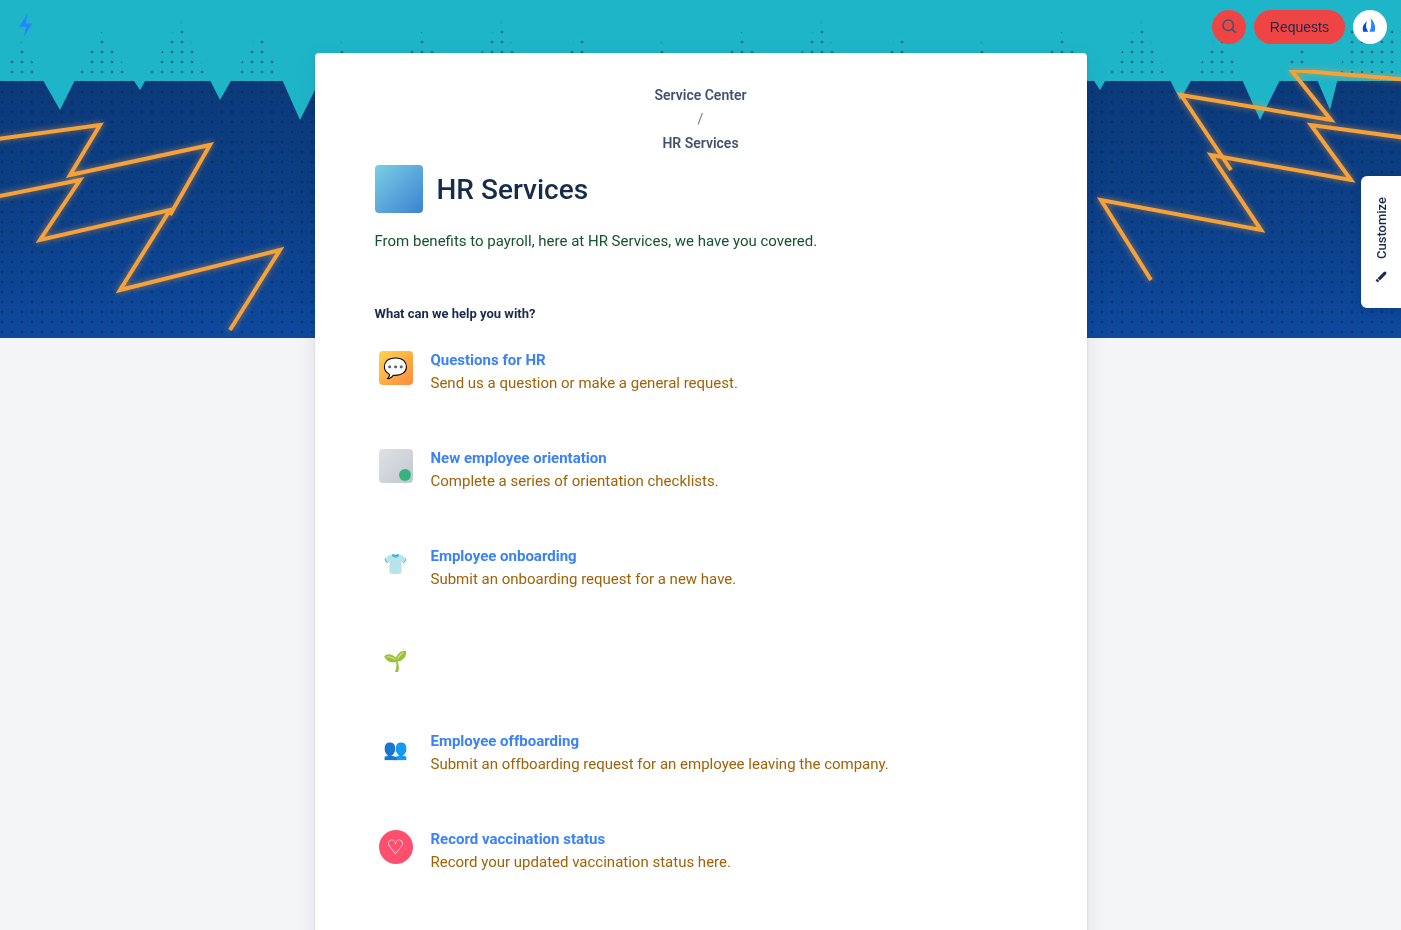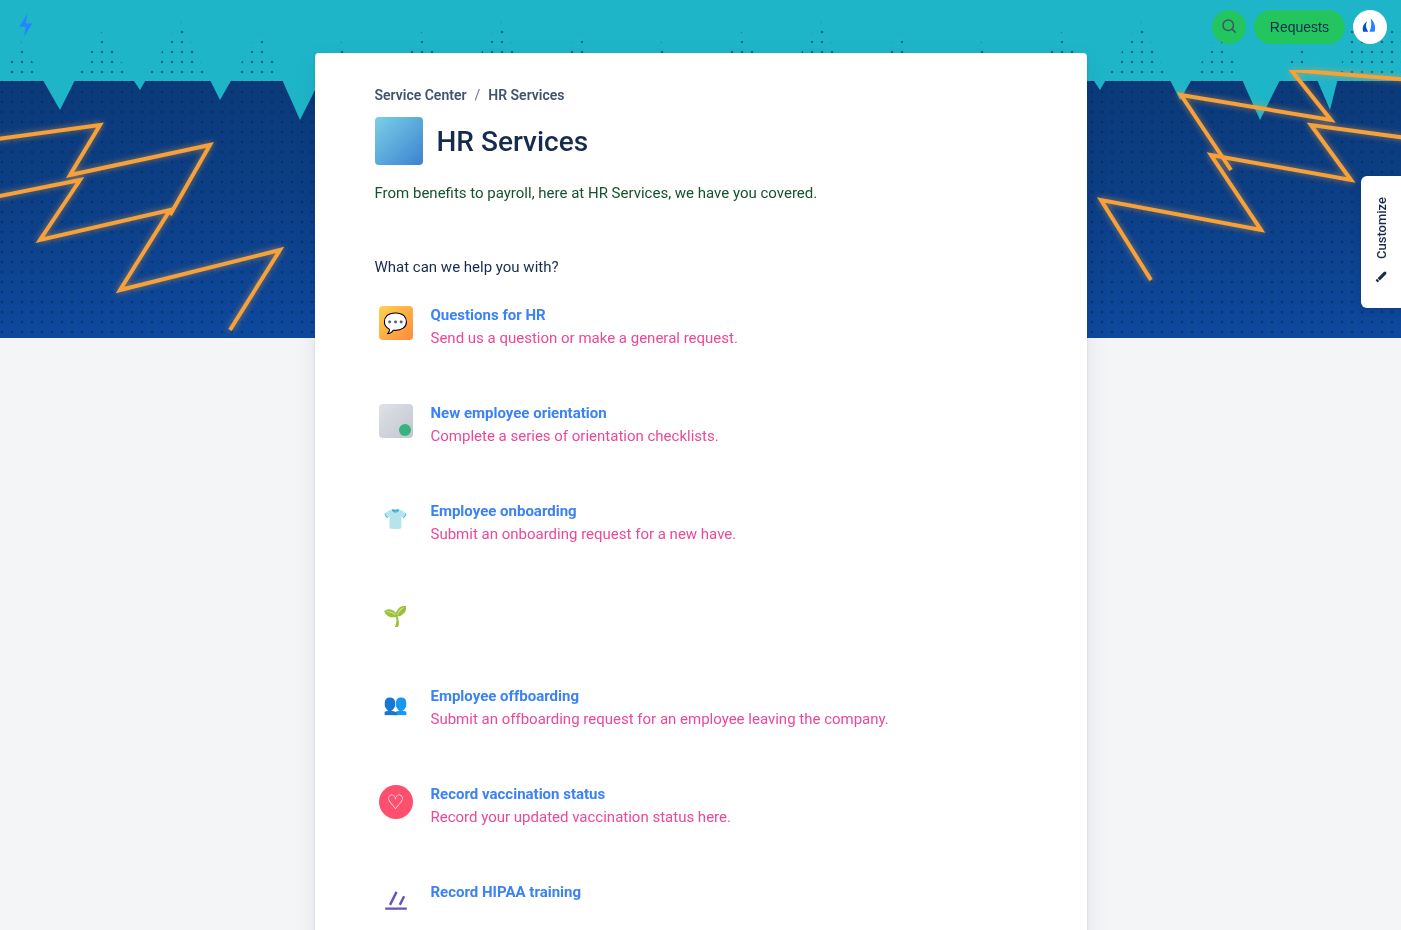--- a/index.html
+++ b/index.html
@@ -35,21 +35,21 @@
   .bolt.right { right:-20px; top:70px; width:360px; height:240px; }
 
   
   .topbar {
     position:absolute; top:10px; right:14px;
     display:flex; gap:8px; align-items:center;
     z-index:50;
   }
   .pill {
     height:34px; border-radius:17px;
-    background:#22c55e;
+    background:#ef4444;
     display:flex; align-items:center; justify-content:center;
     padding:0 16px;
     font-size:14px; color:#172b4d; font-weight:500;
     cursor:pointer;
     border:none;
   }
   .pill.icon-only { width:34px; padding:0; }
   .pill.white { background:#fff; }
   .pill svg { width:18px; height:18px; }
 
@@ -69,54 +69,55 @@
     background:#fff;
     border-radius:4px;
     box-shadow:0 1px 2px rgba(9,30,66,0.18), 0 8px 24px rgba(9,30,66,0.08);
     padding:34px 60px 60px 60px;
     min-height: 900px;
   }
 
   .breadcrumb {
     font-size:14px; color:#42526e; display:flex; gap:8px; align-items:center;
     margin-bottom:14px;
+    flex-direction:column;
   }
   .breadcrumb a { color:#42526e; text-decoration:none; font-weight:600; cursor:pointer; }
   .breadcrumb .sep { color:#6b778c; }
 
   .title-row { display:flex; align-items:center; gap:14px; margin-bottom:18px; }
   .title-icon {
     width:48px; height:48px; border-radius:4px;
     background:linear-gradient(135deg,#7bd0e6,#3b82d1);
     position:relative; flex-shrink:0;
   }
   .title-icon::before,
   .title-icon::after{
     content:""; position:absolute; background:#fff3;
   }
   .page-title { font-size:28px; font-weight:500; color:#172b4d; }
 
   .page-desc { font-size:15px; color:#14532d; margin-bottom:54px; line-height:1.4; }
 
-  .section-heading { font-size:15px; font-weight:400; color:#172b4d; margin-bottom:26px; }
+  .section-heading { font-size:13px; font-weight:700; color:#172b4d; margin-bottom:26px; }
 
   .request-list { display:flex; flex-direction:column; gap:46px; }
 
   .request-item {
     display:flex; gap:18px; align-items:flex-start; cursor:pointer;
     padding:4px; border-radius:4px;
   }
   .req-icon {
     width:34px; height:34px; flex-shrink:0; border-radius:4px;
     display:flex; align-items:center; justify-content:center;
     font-size:20px;
   }
   .req-body { flex:1; }
   .req-title { font-size:15px; font-weight:700; color:#3b82f6; margin-bottom:4px; }
-  .req-desc  { font-size:15px; color:#ec4899; line-height:1.45; }
+  .req-desc  { font-size:15px; color:#a16207; line-height:1.45; }
 
   
   .customize-tab {
     position:absolute;
     right:0;
     top:176px;
     width:40px; height:132px;
     background:#fff;
     border-radius:6px 0 0 6px;
     box-shadow:0 2px 8px rgba(9,30,66,.2);

